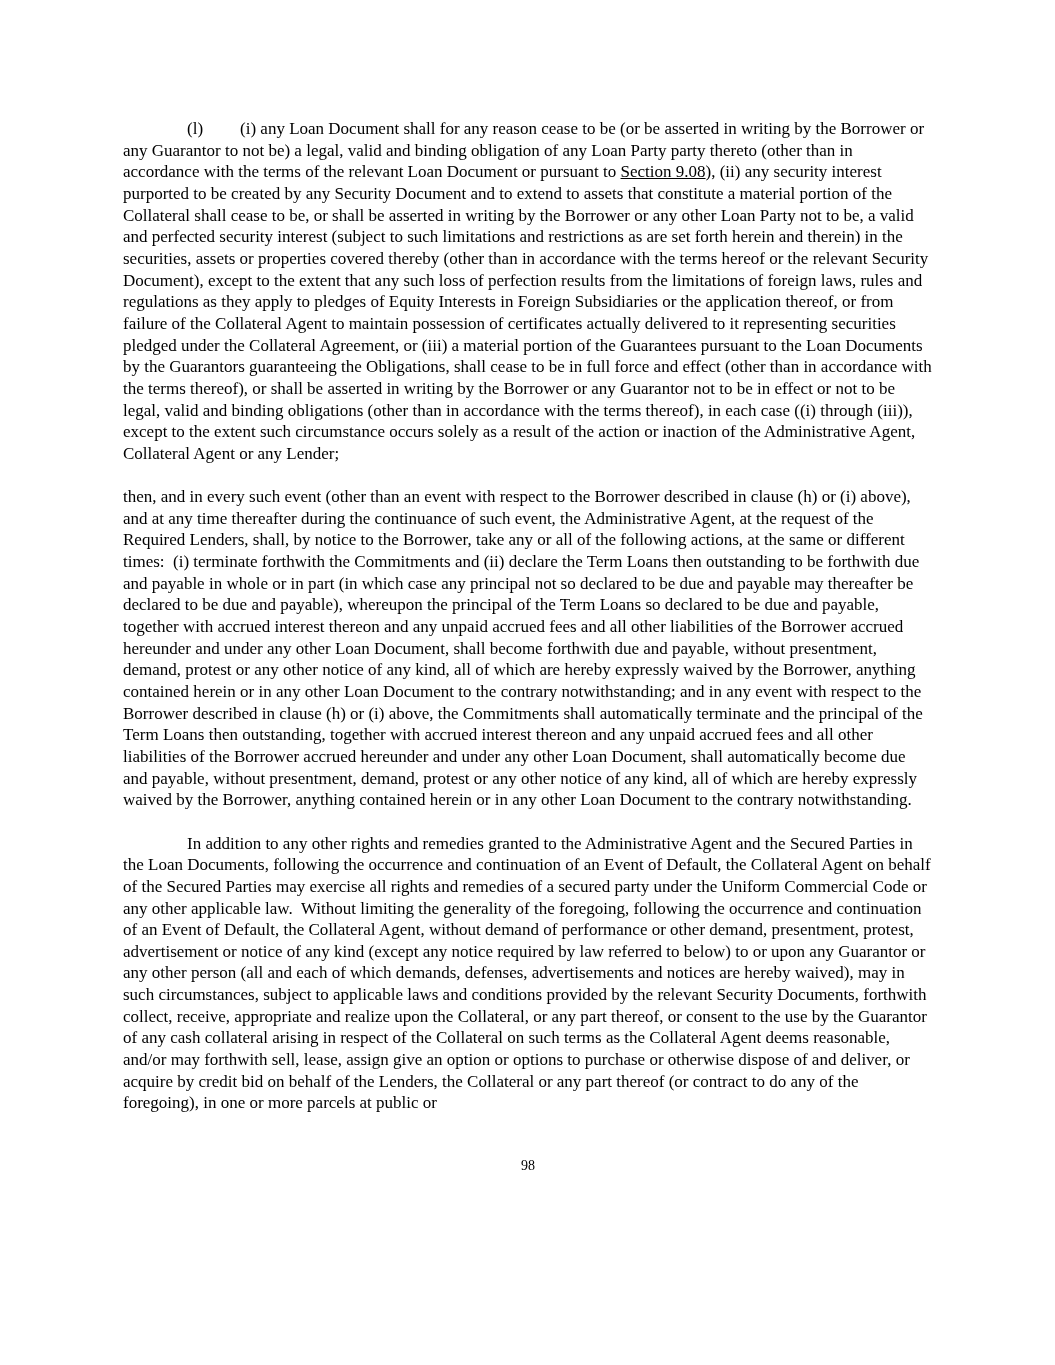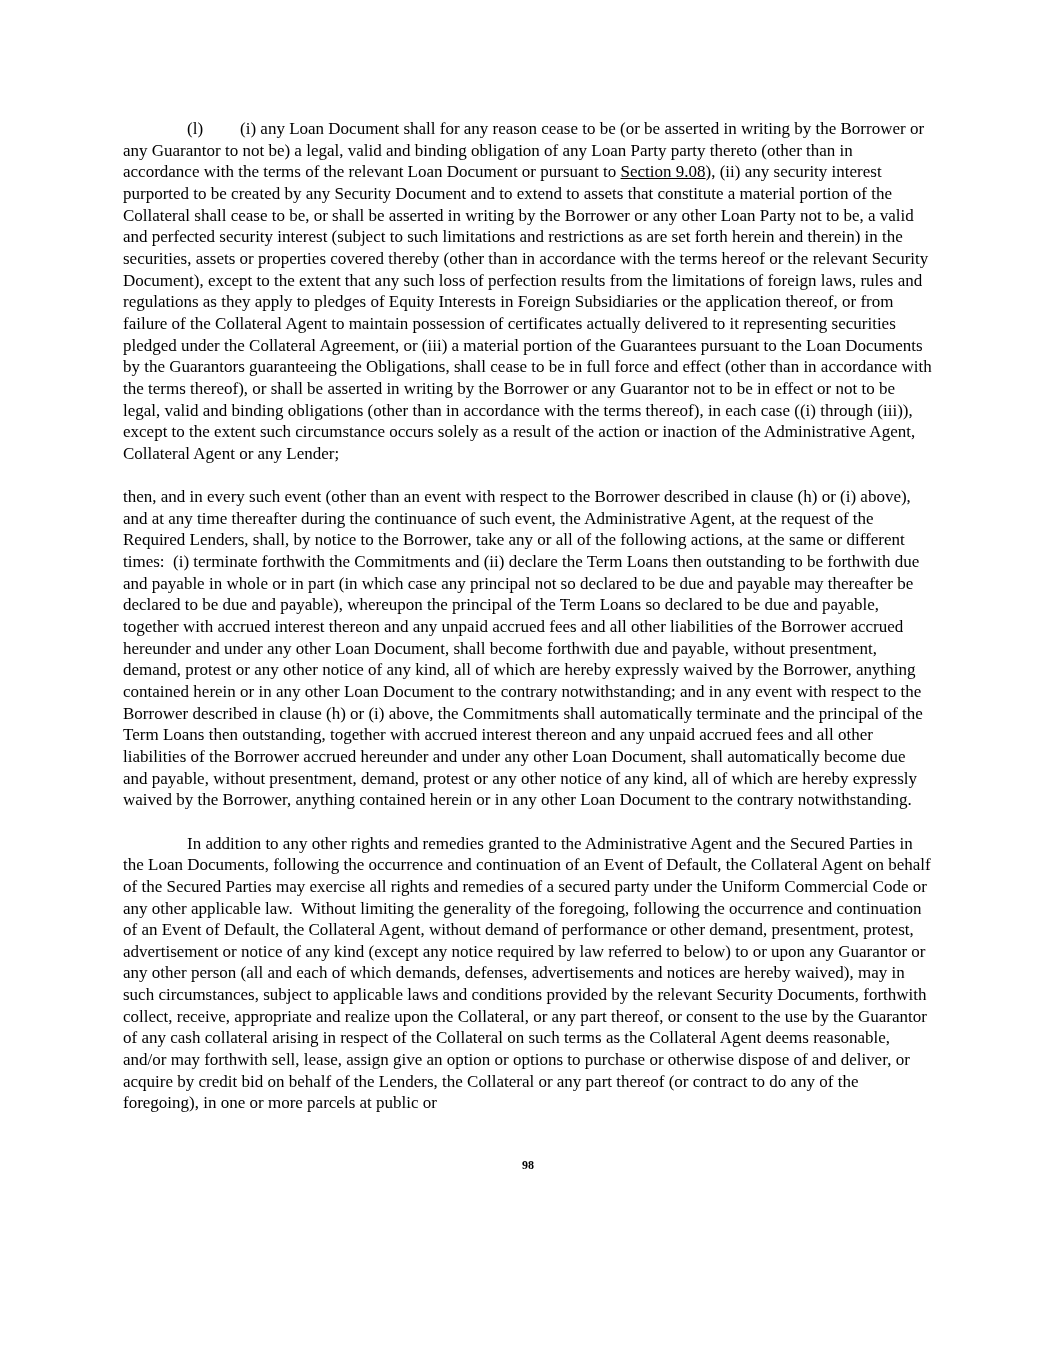--- a/index.html
+++ b/index.html
@@ -31,23 +31,22 @@
   .para.last { margin-bottom: 14px; }
   .indent-first { text-indent: 64px; }
   .tab {
     display: inline-block;
     width: 37px;
   }
   .underline { text-decoration: underline; }
   .page-number {
     margin-top: 41px;
     text-align: center;
-    font-size: 12px;
+    font-size: 14px;
     line-height: 21.65px;
-    font-weight: bold;
   }
 </style>
 </head>
 <body>
 
 <div class="page">
   <div>
 
     <p class="para indent-first"><span>(l)</span><span class="tab"></span><span>(i) any Loan Document shall for any reason cease to be (or be asserted in writing by the Borrower or any Guarantor to not be) a legal, valid and binding obligation of any Loan Party party thereto (other than in accordance with the terms of the relevant Loan Document or pursuant to </span><span class="underline">Section 9.08</span><span>), (ii) any security interest purported to be created by any Security Document and to extend to assets that constitute a material portion of the Collateral shall cease to be, or shall be asserted in writing by the Borrower or any other Loan Party not to be, a valid and perfected security interest (subject to such limitations and restrictions as are set forth herein and therein) in the securities, assets or properties covered thereby (other than in accordance with the terms hereof or the relevant Security Document), except to the extent that any such loss of perfection results from the limitations of foreign laws, rules and regulations as they apply to pledges of Equity Interests in Foreign Subsidiaries or the application thereof, or from failure of the Collateral Agent to maintain possession of certificates actually delivered to it representing securities pledged under the Collateral Agreement, or (iii) a material portion of the Guarantees pursuant to the Loan Documents by the Guarantors guaranteeing the Obligations, shall cease to be in full force and effect (other than in accordance with the terms thereof), or shall be asserted in writing by the Borrower or any Guarantor not to be in effect or not to be legal, valid and binding obligations (other than in accordance with the terms thereof), in each case ((i) through (iii)), except to the extent such circumstance occurs solely as a result of the action or inaction of the Administrative Agent, Collateral Agent or any Lender;</span></p>
 

